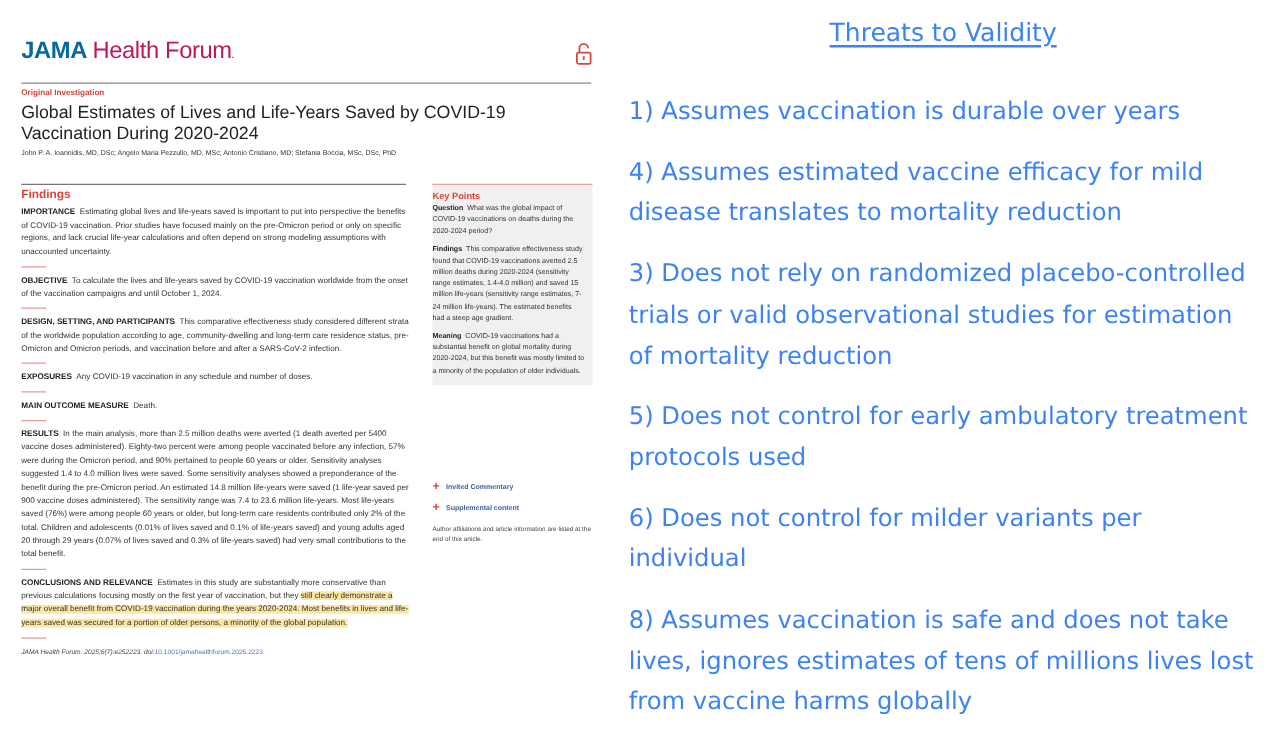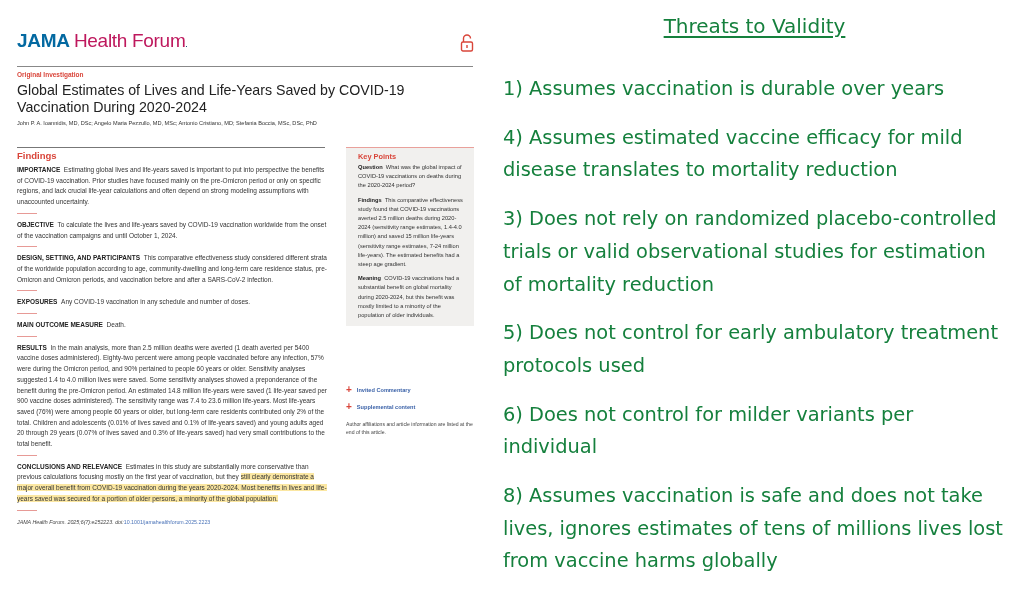--- a/index.html
+++ b/index.html
@@ -16,30 +16,30 @@
     .authors { position:absolute; left:17px; top:120px; font-size:5.6px; color:#333; }
     .absline { position:absolute; left:17px; top:147px; width:308px; height:1px; background:#777; }
     .abs-title { position:absolute; left:17px; top:150px; font-size:9.5px; color:#d9453a; font-weight:bold; }
     .abs-body { position:absolute; left:17px; top:165px; width:312px; font-size:6.5px; line-height:10.7px; color:#333; }
     .sec { margin:0 0 4px 0; }
     .sec b { color:#222; }
     .sep { width:20px; height:1px; background:#e79a96; margin:5px 0 6px 0; }
     .hl { background:#fbe7a2; }
     .cite { font-style:italic; font-size:5.3px; color:#444; }
     .cite a { color:#4a73b8; font-style:normal; text-decoration:none; }
-    .kp { position:absolute; left:346px; top:147px; width:128px; background:#f1f0ee; border-top:1px solid #e9a09b; padding:4px 6px 6px 12px; box-sizing:border-box; }
+    .kp { position:absolute; left:346px; top:147px; width:128px; background:#f1f0ee; border-top:1px solid #e9a09b; padding:4px 6px 6px 0; box-sizing:border-box; }
     .kp-title { font-size:7.4px; color:#d9453a; font-weight:bold; margin-bottom:2px; }
     .kp p { margin:0 0 5px 0; font-size:5.7px; line-height:9.2px; color:#333; }
     .kp p:last-child { margin-bottom:0; }
     .kp b { color:#222; }
     .links { position:absolute; left:346px; top:386px; width:128px; }
     .link { display:flex; align-items:center; gap:5px; font-size:5.6px; color:#3b62a8; font-weight:bold; margin-bottom:9px; }
     .plus { color:#d9453a; font-size:10px; font-weight:bold; line-height:8px; }
     .aff { font-size:5.1px; line-height:8px; color:#444; }
-    .right { position:absolute; left:485px; top:0; width:539px; height:524px; font-family:"DejaVu Sans", sans-serif; color:#15803d; }
+    .right { position:absolute; left:485px; top:0; width:539px; height:524px; font-family:"DejaVu Sans", sans-serif; color:#3b82f6; }
     .r-title { position:absolute; left:0; width:539px; top:14px; text-align:center; }
     .r-title span { font-size:20px; text-decoration:underline; text-underline-offset:3px; }
     .r-list { position:absolute; left:2px; top:57px; width:536px; font-size:19.4px; line-height:32.7px; margin:0; padding:0; list-style:none; }
     .r-list li { margin:16px; padding:0; }
   </style>
 </head>
 <body>
 
 <div class="left">
   <div class="logo">

